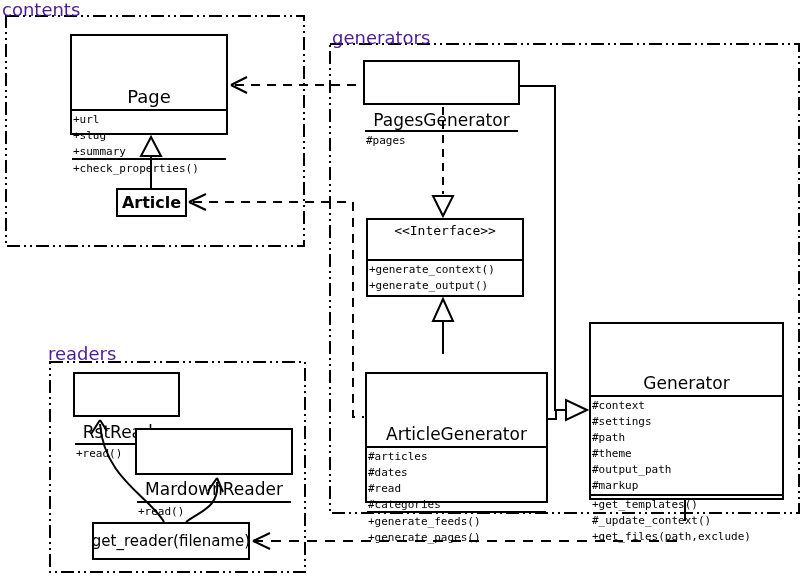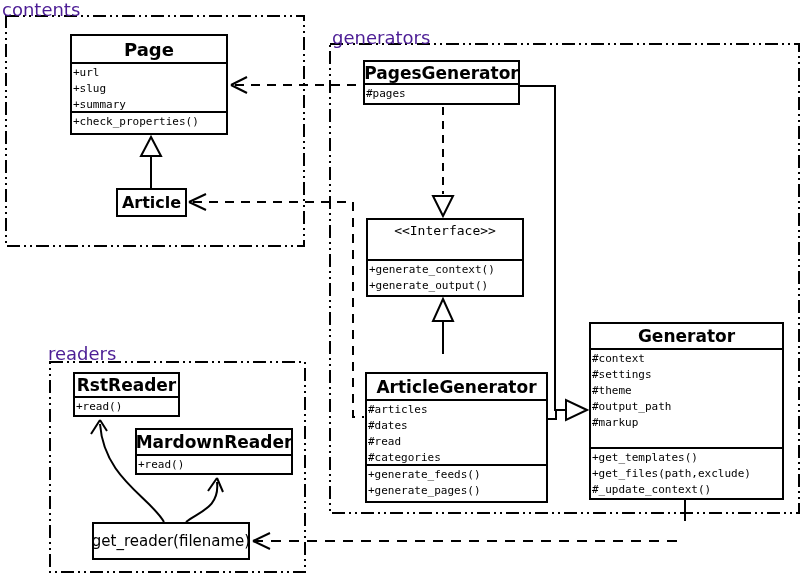--- a/index.html
+++ b/index.html
@@ -9,22 +9,22 @@
   }
   #wires{position:absolute;left:0;top:0;z-index:0;}
   .pkg-label{
     position:absolute;z-index:2;font-size:18px;color:#4c1d95;line-height:17px;
   }
   .uml-box{
     position:absolute;z-index:1;box-sizing:border-box;background:#ffffff;
     border:2px solid #000;
   }
   .uml-title{
-    font-weight:bold;text-align:left;font-size:16px;display:flex;
-    align-items:center;justify-content:center;white-space:nowrap;
+    font-weight:normal;text-align:left;font-size:16px;display:flex;
+    align-items:center;justify-content:center;white-space:nowrap;margin-top:47px;
   }
   .t18{font-size:18px;}
   .t17{font-size:17px;}
   .uml-sec{border-top:2px solid #000;padding:1px 0 1px 0;}
   .uml-row{
     font-family:"DejaVu Sans Mono","Liberation Mono",monospace;
     font-size:11px;line-height:16px;padding-left:1px;white-space:nowrap;
   }
   .stereotype{
     font-family:"DejaVu Sans Mono","Liberation Mono",monospace;
@@ -146,28 +146,29 @@
       <div class="uml-row">+generate_feeds()</div>
       <div class="uml-row">+generate_pages()</div>
     </div>
   </div>
 
   <div class="uml-box" style="left:589px;top:322px;width:195px;height:178px;">
     <div class="uml-title t17" style="height:24px;">Generator</div>
     <div class="uml-sec" style="height:95px;">
       <div class="uml-row">#context</div>
       <div class="uml-row">#settings</div>
+      <div class="uml-row">#path</div>
       <div class="uml-row">#theme</div>
       <div class="uml-row">#output_path</div>
       <div class="uml-row">#markup</div>
     </div>
     <div class="uml-sec" style="height:49px;">
       <div class="uml-row">+get_templates()</div>
+      <div class="uml-row">#_update_context()</div>
       <div class="uml-row">+get_files(path,exclude)</div>
-      <div class="uml-row">#_update_context()</div>
     </div>
   </div>
 
   <div class="uml-box" style="left:73px;top:372px;width:107px;height:45px;">
     <div class="uml-title t17" style="height:22px;">RstReader</div>
     <div class="uml-sec" style="height:15px;">
       <div class="uml-row">+read()</div>
     </div>
   </div>
 

